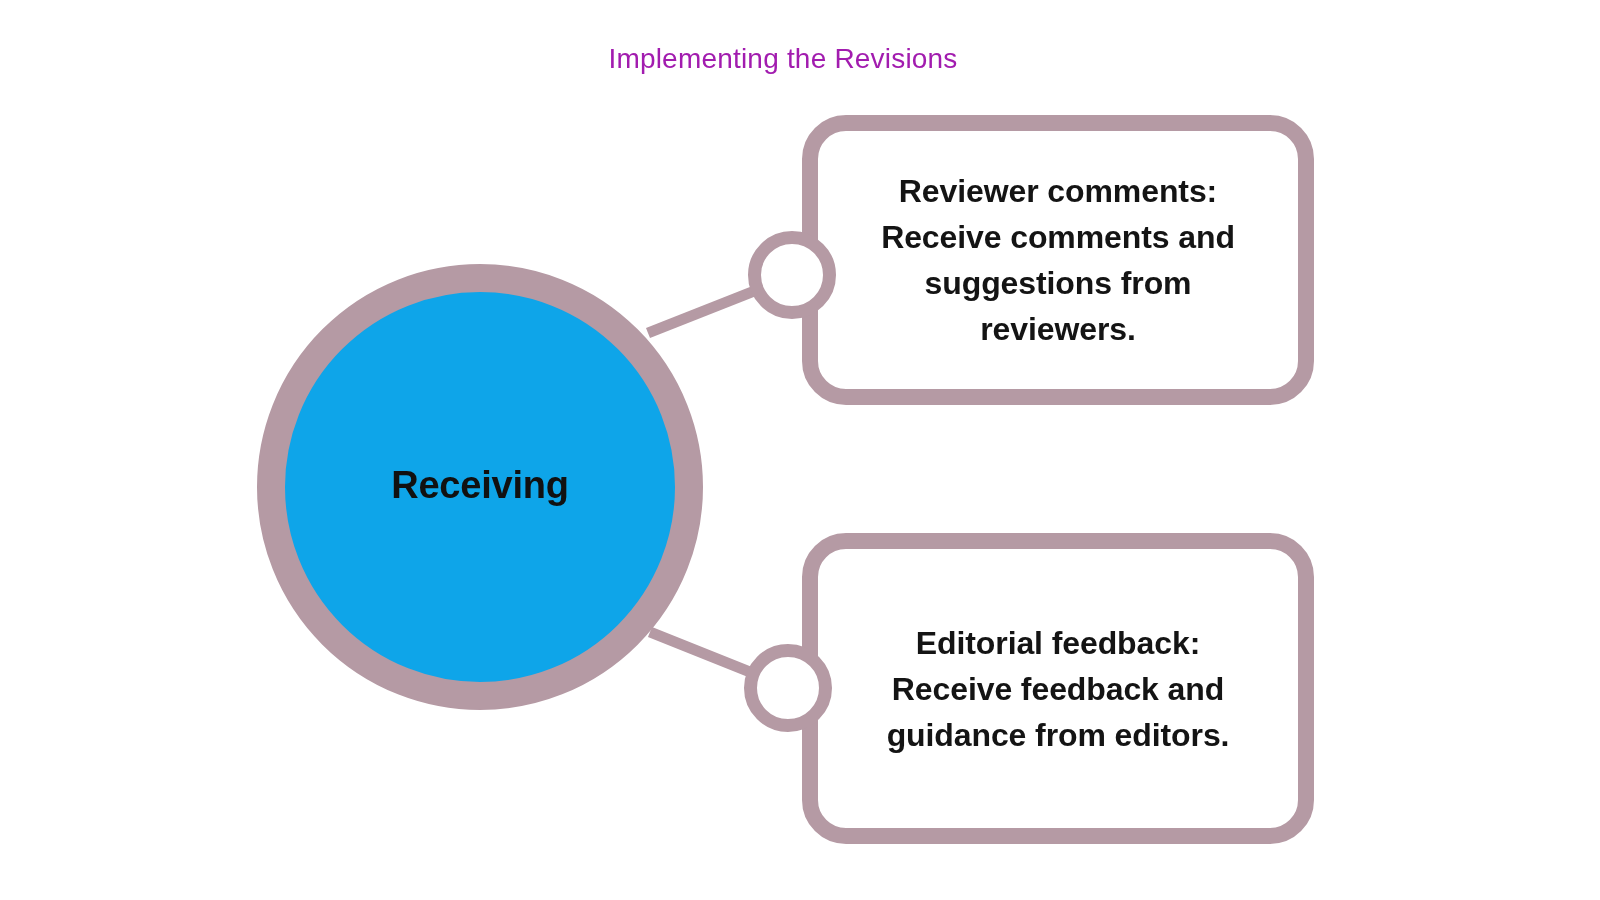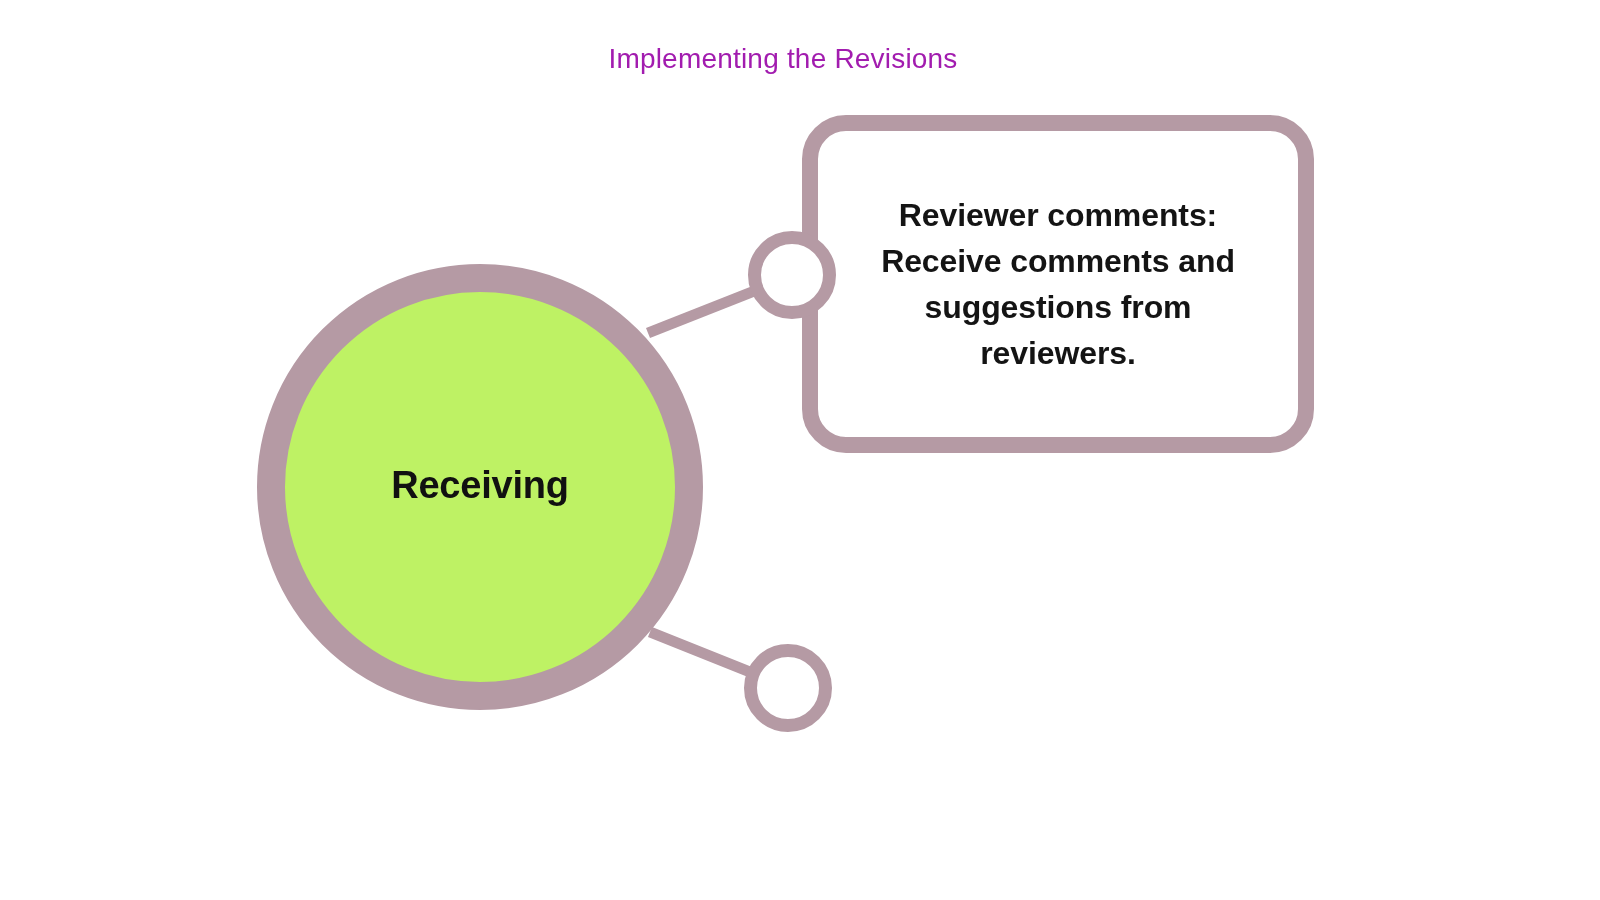--- a/index.html
+++ b/index.html
@@ -47,21 +47,21 @@
 
   
   .hub {
     position: absolute;
     left: 257px;
     top: 264px;
     width: 446px;
     height: 446px;
     border-radius: 50%;
     border: 28px solid #b59aa4;
-    background: #bef264;
+    background: #0ea5e9;
     box-sizing: border-box;
     display: flex;
     align-items: center;
     justify-content: center;
   }
   .hub-label {
     font-size: 38px;
     font-weight: bold;
     color: #111111;
     text-align: center;
@@ -76,21 +76,21 @@
     position: absolute;
     box-sizing: border-box;
     border: 16px solid #b59aa4;
     border-radius: 44px;
     background: #ffffff;
     display: flex;
     align-items: center;
     justify-content: center;
     padding: 6px 34px;
   }
-  #node-box-1 { left: 802px; top: 115px;  width: 512px; height: 338px; }
+  #node-box-1 { left: 802px; top: 115px;  width: 512px; height: 290px; }
   #node-box-2 { left: 802px; top: 533px;  width: 512px; height: 311px; }
 
   .node-text {
     text-align: center;
     font-size: 32px;
     line-height: 46px;
     color: #141414;
     letter-spacing: -0.1px;
   }
   .node-text .node-heading {
@@ -132,17 +132,23 @@
     </div>
   </div>
 
   <div class="node-box" id="node-box-1">
     <div class="node-text">
       <span class="node-heading">Reviewer comments:</span><br>
       <span class="node-body">Receive comments and suggestions from reviewers.</span>
     </div>
   </div>
 
+  <div class="node-box" id="node-box-2">
+    <div class="node-text">
+      <span class="node-heading">Editorial feedback:</span><br>
+      <span class="node-body">Receive feedback and guidance from editors.</span>
+    </div>
+  </div>
 
   <div class="knob" id="knob-1"></div>
   <div class="knob" id="knob-2"></div>
 
 </div>
 
 </body></html>

